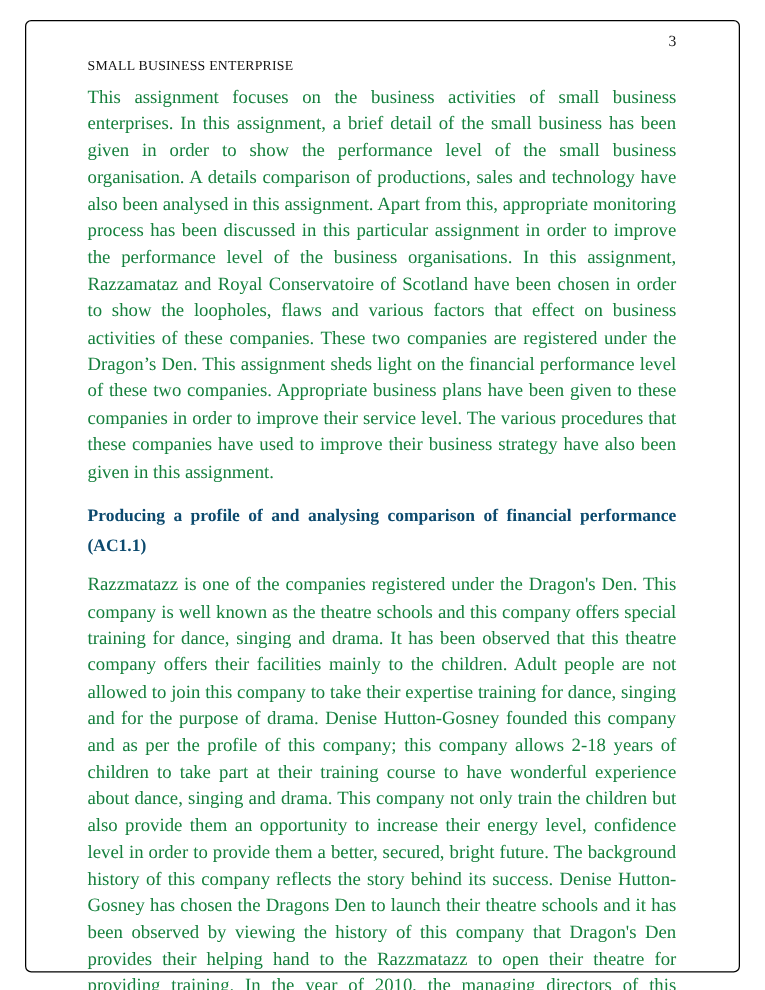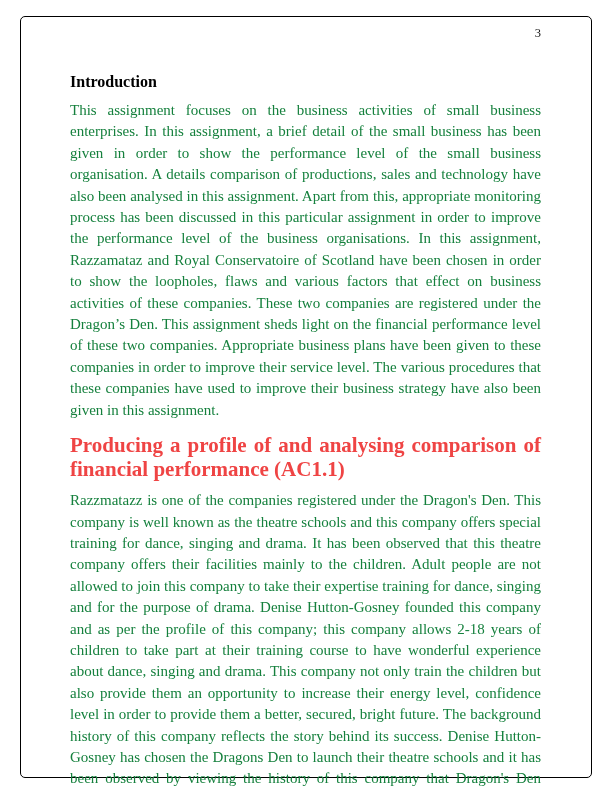--- a/index.html
+++ b/index.html
@@ -58,38 +58,38 @@
     color: #15803d;
   }
   .h-task {
     margin-top: 27px;
     font-size: 16px;
     font-weight: bold;
     color: #000;
   }
   .h-section {
     margin-top: 13px;
-    font-size: 21px;
+    font-size: 14px;
     line-height: 23.5px;
     font-weight: bold;
     text-align: justify;
-    color: #ef4444;
+    color: #0c4a6e;
   }
 </style>
 </head>
 <body>
 
 <div class="page">
   <div class="border-frame"></div>
 
   <div class="content">
     <div class="page-number">3</div>
 
+    <div class="running-head">SMALL BUSINESS ENTERPRISE</div>
 
-    <div class="h-intro">Introduction</div>
 
     <div class="para">This assignment focuses on the business activities of small business enterprises. In this assignment, a brief detail of the small business has been given in order to show the performance level of the small business organisation. A details comparison of productions, sales and technology have also been analysed in this assignment. Apart from this, appropriate monitoring process has been discussed in this particular assignment in order to improve the performance level of the business organisations. In this assignment, Razzamataz and Royal Conservatoire of Scotland have been chosen in order to show the loopholes, flaws and various factors that effect on business activities of these companies. These two companies are registered under the Dragon’s Den. This assignment sheds light on the financial performance level of these two companies. Appropriate business plans have been given to these companies in order to improve their service level.  The various procedures that these companies have used to improve their business strategy have also been given in this assignment.</div>
 
 
     <div class="h-section">Producing a profile of and analysing comparison of financial performance (AC1.1)</div>
 
     <div class="para">Razzmatazz is one of the companies registered under the Dragon's Den. This company is well known as the theatre schools and this company offers special training for dance, singing and drama. It has been observed that this theatre company offers their facilities mainly to the children. Adult people are not allowed to join this company to take their expertise training for dance, singing and for the purpose of drama. Denise Hutton-Gosney founded this company and as per the profile of this company; this company allows 2-18 years of children to take part at their training course to have wonderful experience about dance, singing and drama. This company not only train the children but also provide them an opportunity to increase their energy level, confidence level in order to provide them a better, secured, bright future. The background history of this company reflects the story behind its success. Denise Hutton-Gosney has chosen the Dragons Den to launch their theatre schools and it has been observed by viewing the history of this company that Dragon's Den provides their helping hand to the Razzmatazz to open their theatre for providing training.  In the year of 2010, the managing directors of this company take</div>
   </div>
 </div>
 

